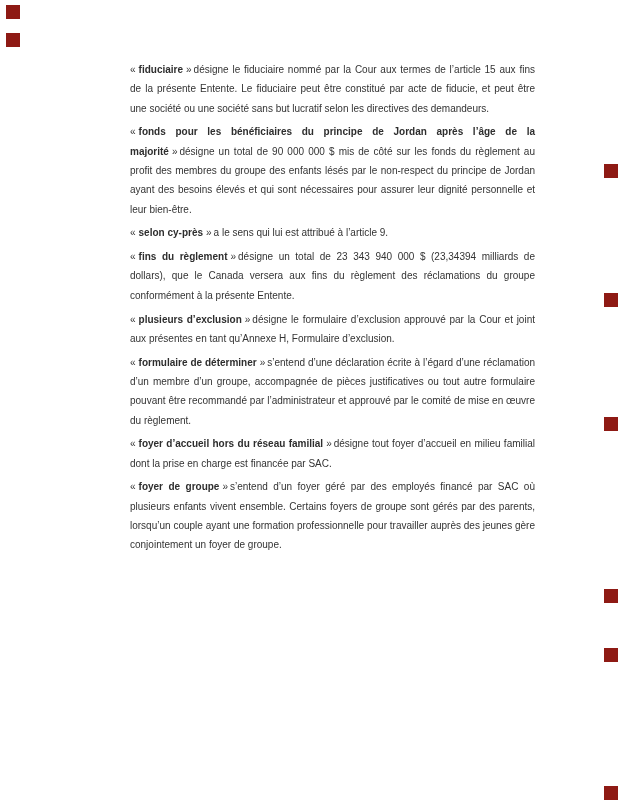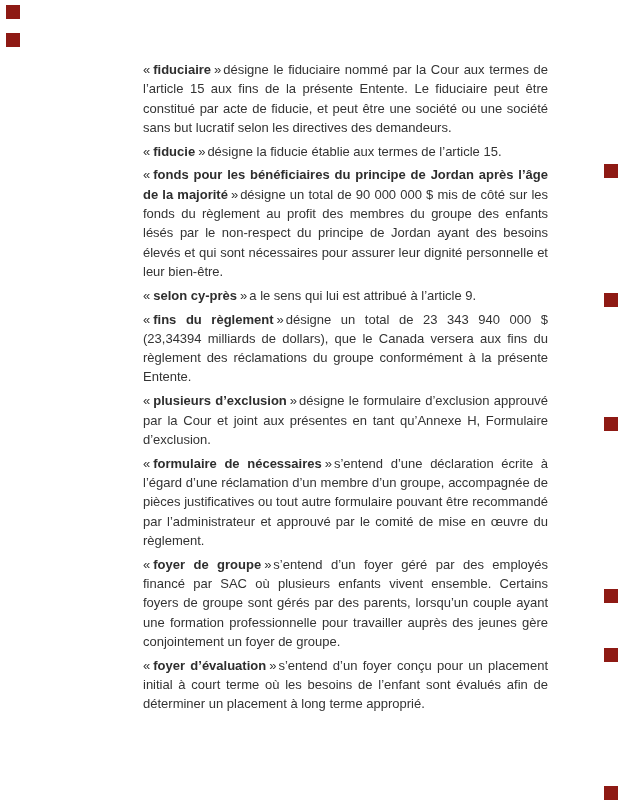--- a/index.html
+++ b/index.html
@@ -16,24 +16,24 @@
   }
   .page {
     position: absolute;
     left: 0; top: 0;
     width: 623px;
     height: 807px;
     background: #ffffff;
   }
   .content {
     position: absolute;
-    left: 143px;
+    left: 130px;
     top: 60px;
     width: 405px;
-    font-size: 13px;
+    font-size: 10px;
     line-height: 19.3px;
     color: #333333;
     text-align: justify;
   }
   .para {
     margin: 0 0 4.5px 0;
   }
   .term {
     font-weight: bold;
     color: #2e2e2e;
@@ -57,37 +57,36 @@
   }
 </style>
 </head>
 <body>
 
 <div class="page">
 
   <div class="content" id="content">
   <p class="para"><span class="qo">«</span><span class="term">fiduciaire</span><span class="qc">»</span><span class="body">désigne le fiduciaire nommé par la Cour aux termes de l’article 15 aux fins de la présente Entente. Le fiduciaire peut être constitué par acte de fiducie, et peut être une société ou une société sans but lucratif selon les directives des demandeurs.</span></p>
 
-  <p class="para"><span class="qo">«</span><span class="term">fiducie</span><span class="qc">»</span><span class="body">désigne la fiducie établie aux termes de l’article 15.</span></p>
 
   <p class="para"><span class="qo">«</span><span class="term">fonds pour les bénéficiaires du principe de Jordan après l’âge de la majorité</span><span class="qc">»</span><span class="body">désigne un total de 90&nbsp;000&nbsp;000&nbsp;$ mis de côté sur les fonds du règlement au profit des membres du groupe des enfants lésés par le non-respect du principe de Jordan ayant des besoins élevés et qui sont nécessaires pour assurer leur dignité personnelle et leur bien-être.</span></p>
 
   <p class="para"><span class="qo">«</span><span class="term">selon cy-près</span><span class="qc">»</span><span class="body">a le sens qui lui est attribué à l’article 9.</span></p>
 
 
   <p class="para"><span class="qo">«</span><span class="term">fins du règlement</span><span class="qc">»</span><span class="body">désigne un total de 23&nbsp;343&nbsp;940&nbsp;000&nbsp;$ (23,34394 milliards de dollars), que le Canada versera aux fins du règlement des réclamations du groupe conformément à la présente Entente.</span></p>
 
   <p class="para"><span class="qo">«</span><span class="term">plusieurs d’exclusion</span><span class="qc">»</span><span class="body">désigne le formulaire d’exclusion approuvé par la Cour et joint aux présentes en tant qu’Annexe H, Formulaire d’exclusion.</span></p>
 
-  <p class="para"><span class="qo">«</span><span class="term">formulaire de nécessaires</span><span class="qc">»</span><span class="body">s’entend d’une déclaration écrite à l’égard d’une réclamation d’un membre d’un groupe, accompagnée de pièces justificatives ou tout autre formulaire pouvant être recommandé par l’administrateur et approuvé par le comité de mise en œuvre du règlement.</span></p>
+  <p class="para"><span class="qo">«</span><span class="term">formulaire de déterminer</span><span class="qc">»</span><span class="body">s’entend d’une déclaration écrite à l’égard d’une réclamation d’un membre d’un groupe, accompagnée de pièces justificatives ou tout autre formulaire pouvant être recommandé par l’administrateur et approuvé par le comité de mise en œuvre du règlement.</span></p>
 
+  <p class="para"><span class="qo">«</span><span class="term">foyer d’accueil hors du réseau familial</span><span class="qc">»</span><span class="body">désigne tout foyer d’accueil en milieu familial dont la prise en charge est financée par SAC.</span></p>
 
   <p class="para"><span class="qo">«</span><span class="term">foyer de groupe</span><span class="qc">»</span><span class="body">s’entend d’un foyer géré par des employés financé par SAC où plusieurs enfants vivent ensemble. Certains foyers de groupe sont gérés par des parents, lorsqu’un couple ayant une formation professionnelle pour travailler auprès des jeunes gère conjointement un foyer de groupe.</span></p>
 
-  <p class="para"><span class="qo">«</span><span class="term">foyer d’évaluation</span><span class="qc">»</span><span class="body">s’entend d’un foyer conçu pour un placement initial à court terme où les besoins de l’enfant sont évalués afin de déterminer un placement à long terme approprié.</span></p>
 </div>
 
 
   <div class="marker" style="left: 6px; top: 5px; background: rgb(142, 26, 20);"></div>
   <div class="marker" style="left: 6px; top: 33px; background: rgb(142, 26, 20);"></div>
   <div class="marker" style="left: 604px; top: 164px; background: rgb(142, 26, 20);"></div>
   <div class="marker" style="left: 604px; top: 293px; background: rgb(142, 26, 20);"></div>
   <div class="marker" style="left: 604px; top: 417px; background: rgb(142, 26, 20);"></div>
   <div class="marker" style="left: 604px; top: 589px; background: rgb(142, 26, 20);"></div>
   <div class="marker" style="left: 604px; top: 648px; background: rgb(142, 26, 20);"></div>

